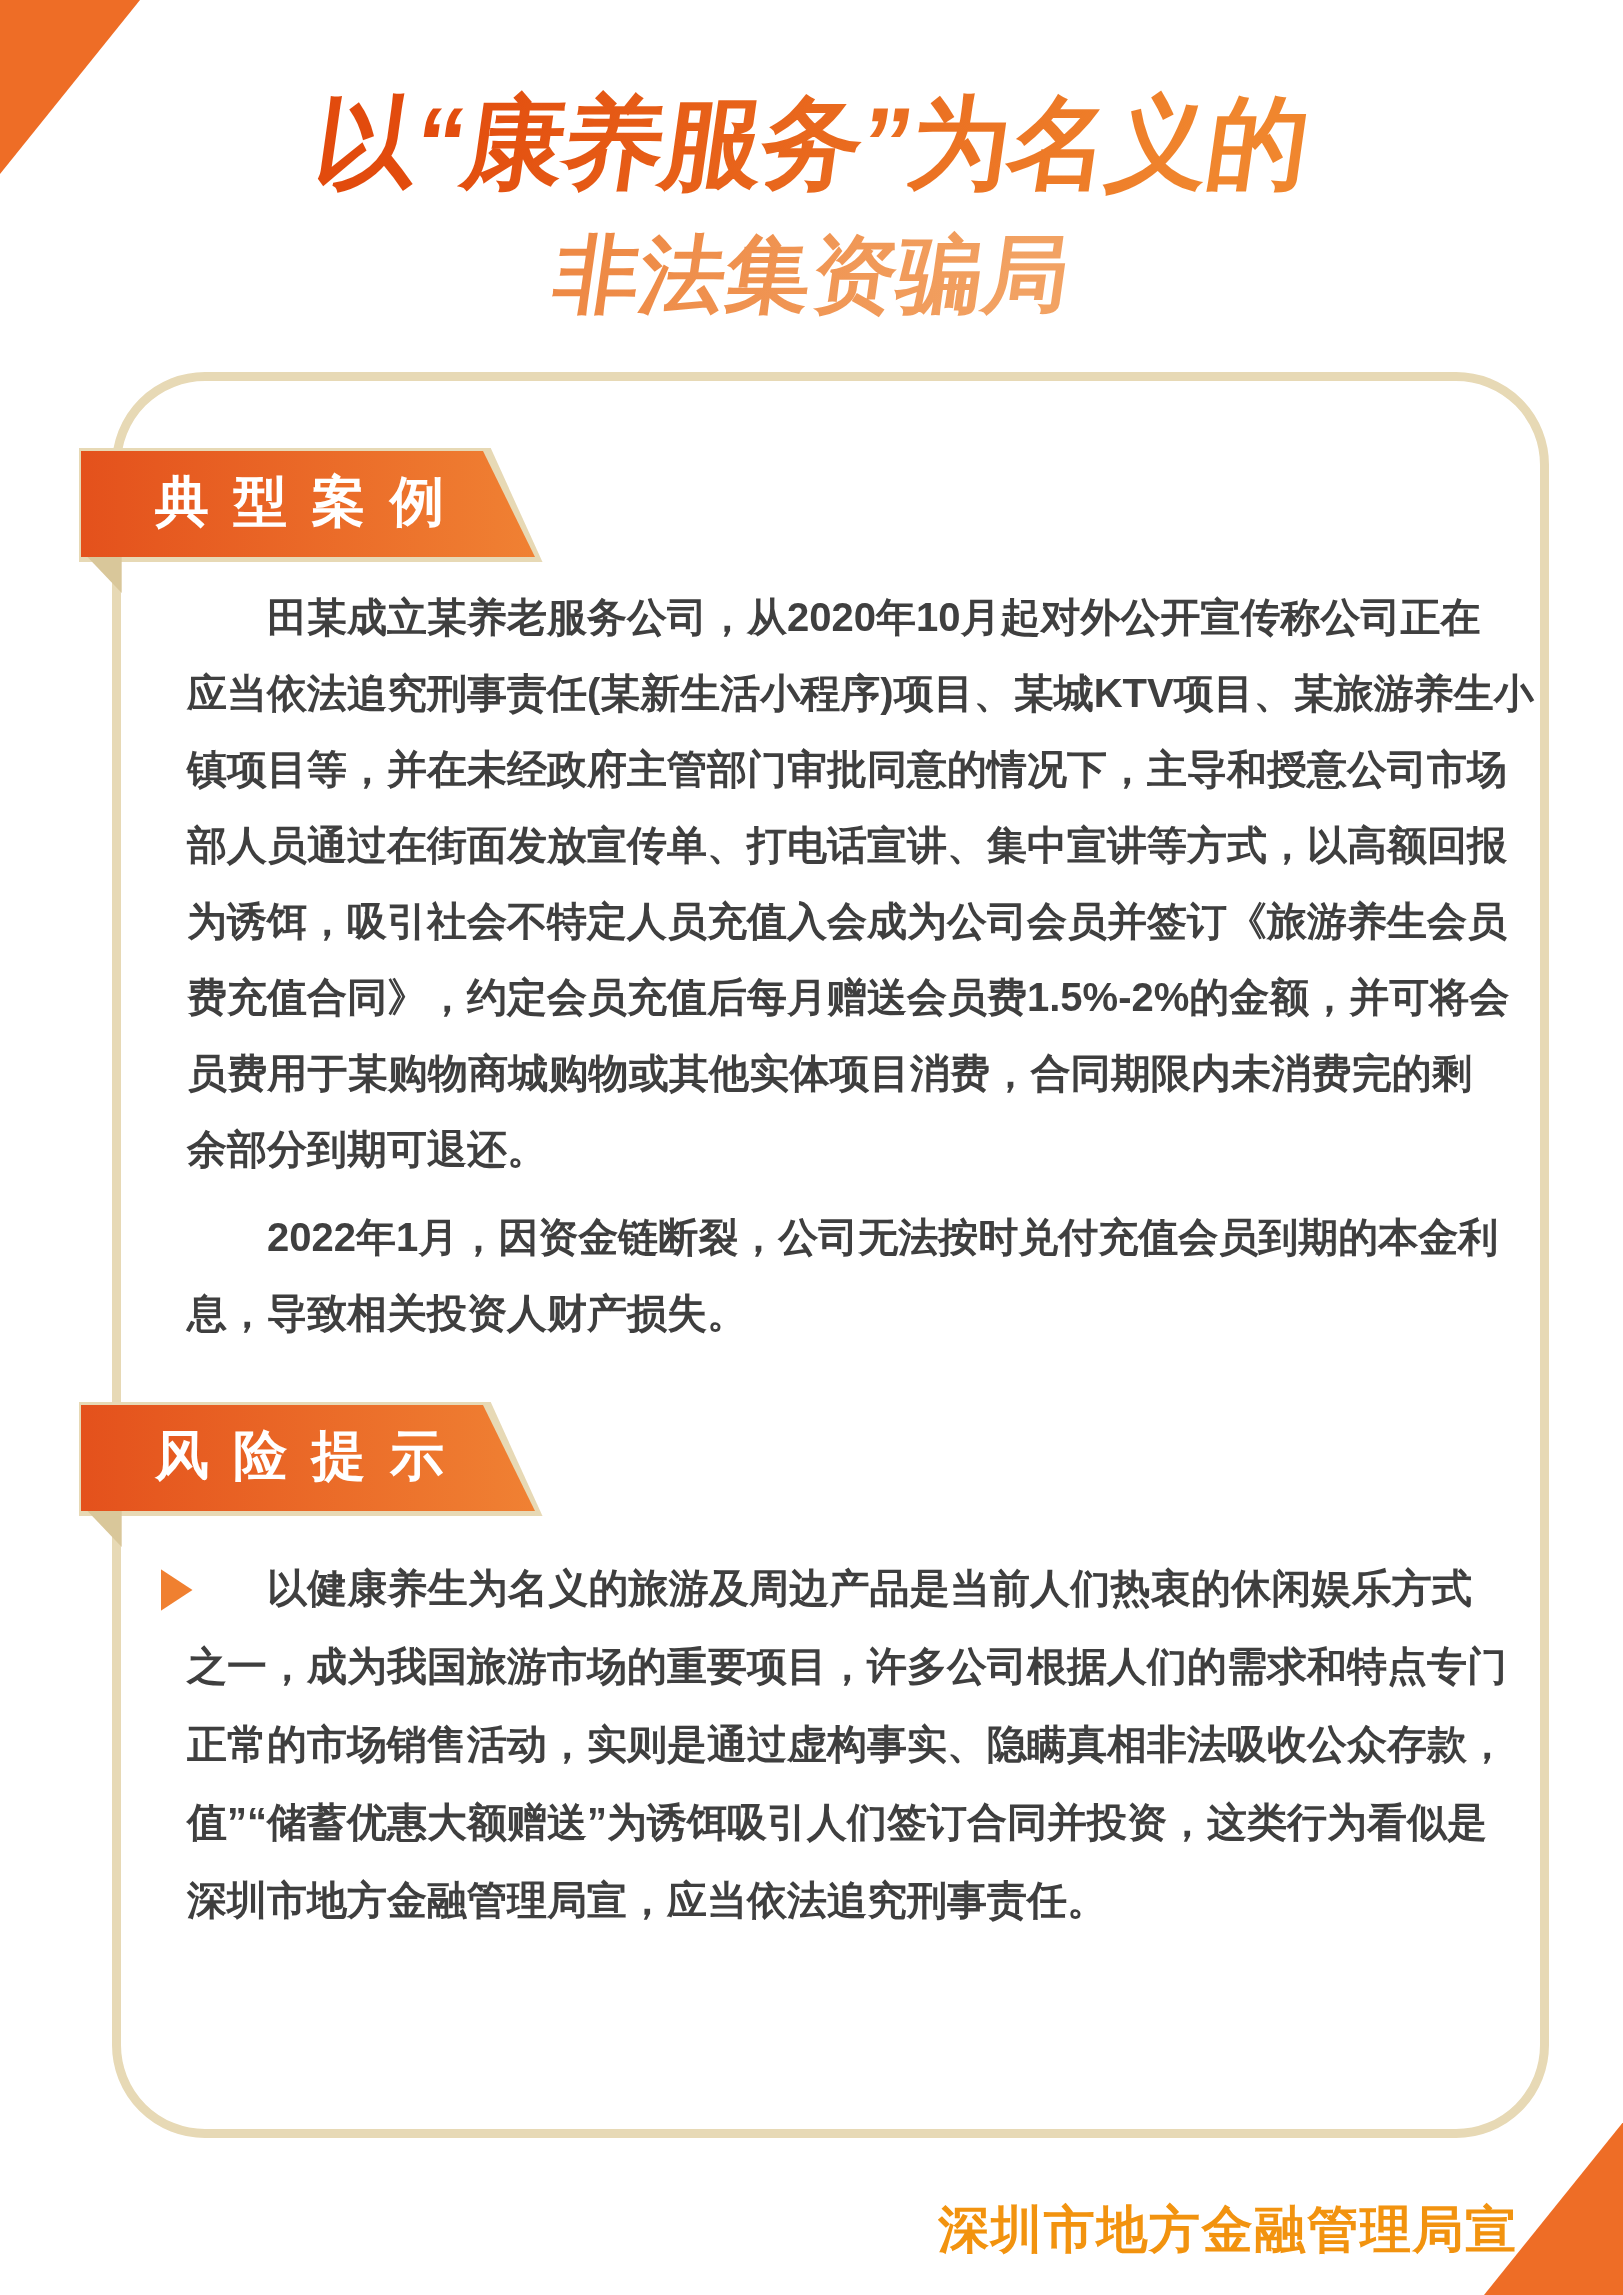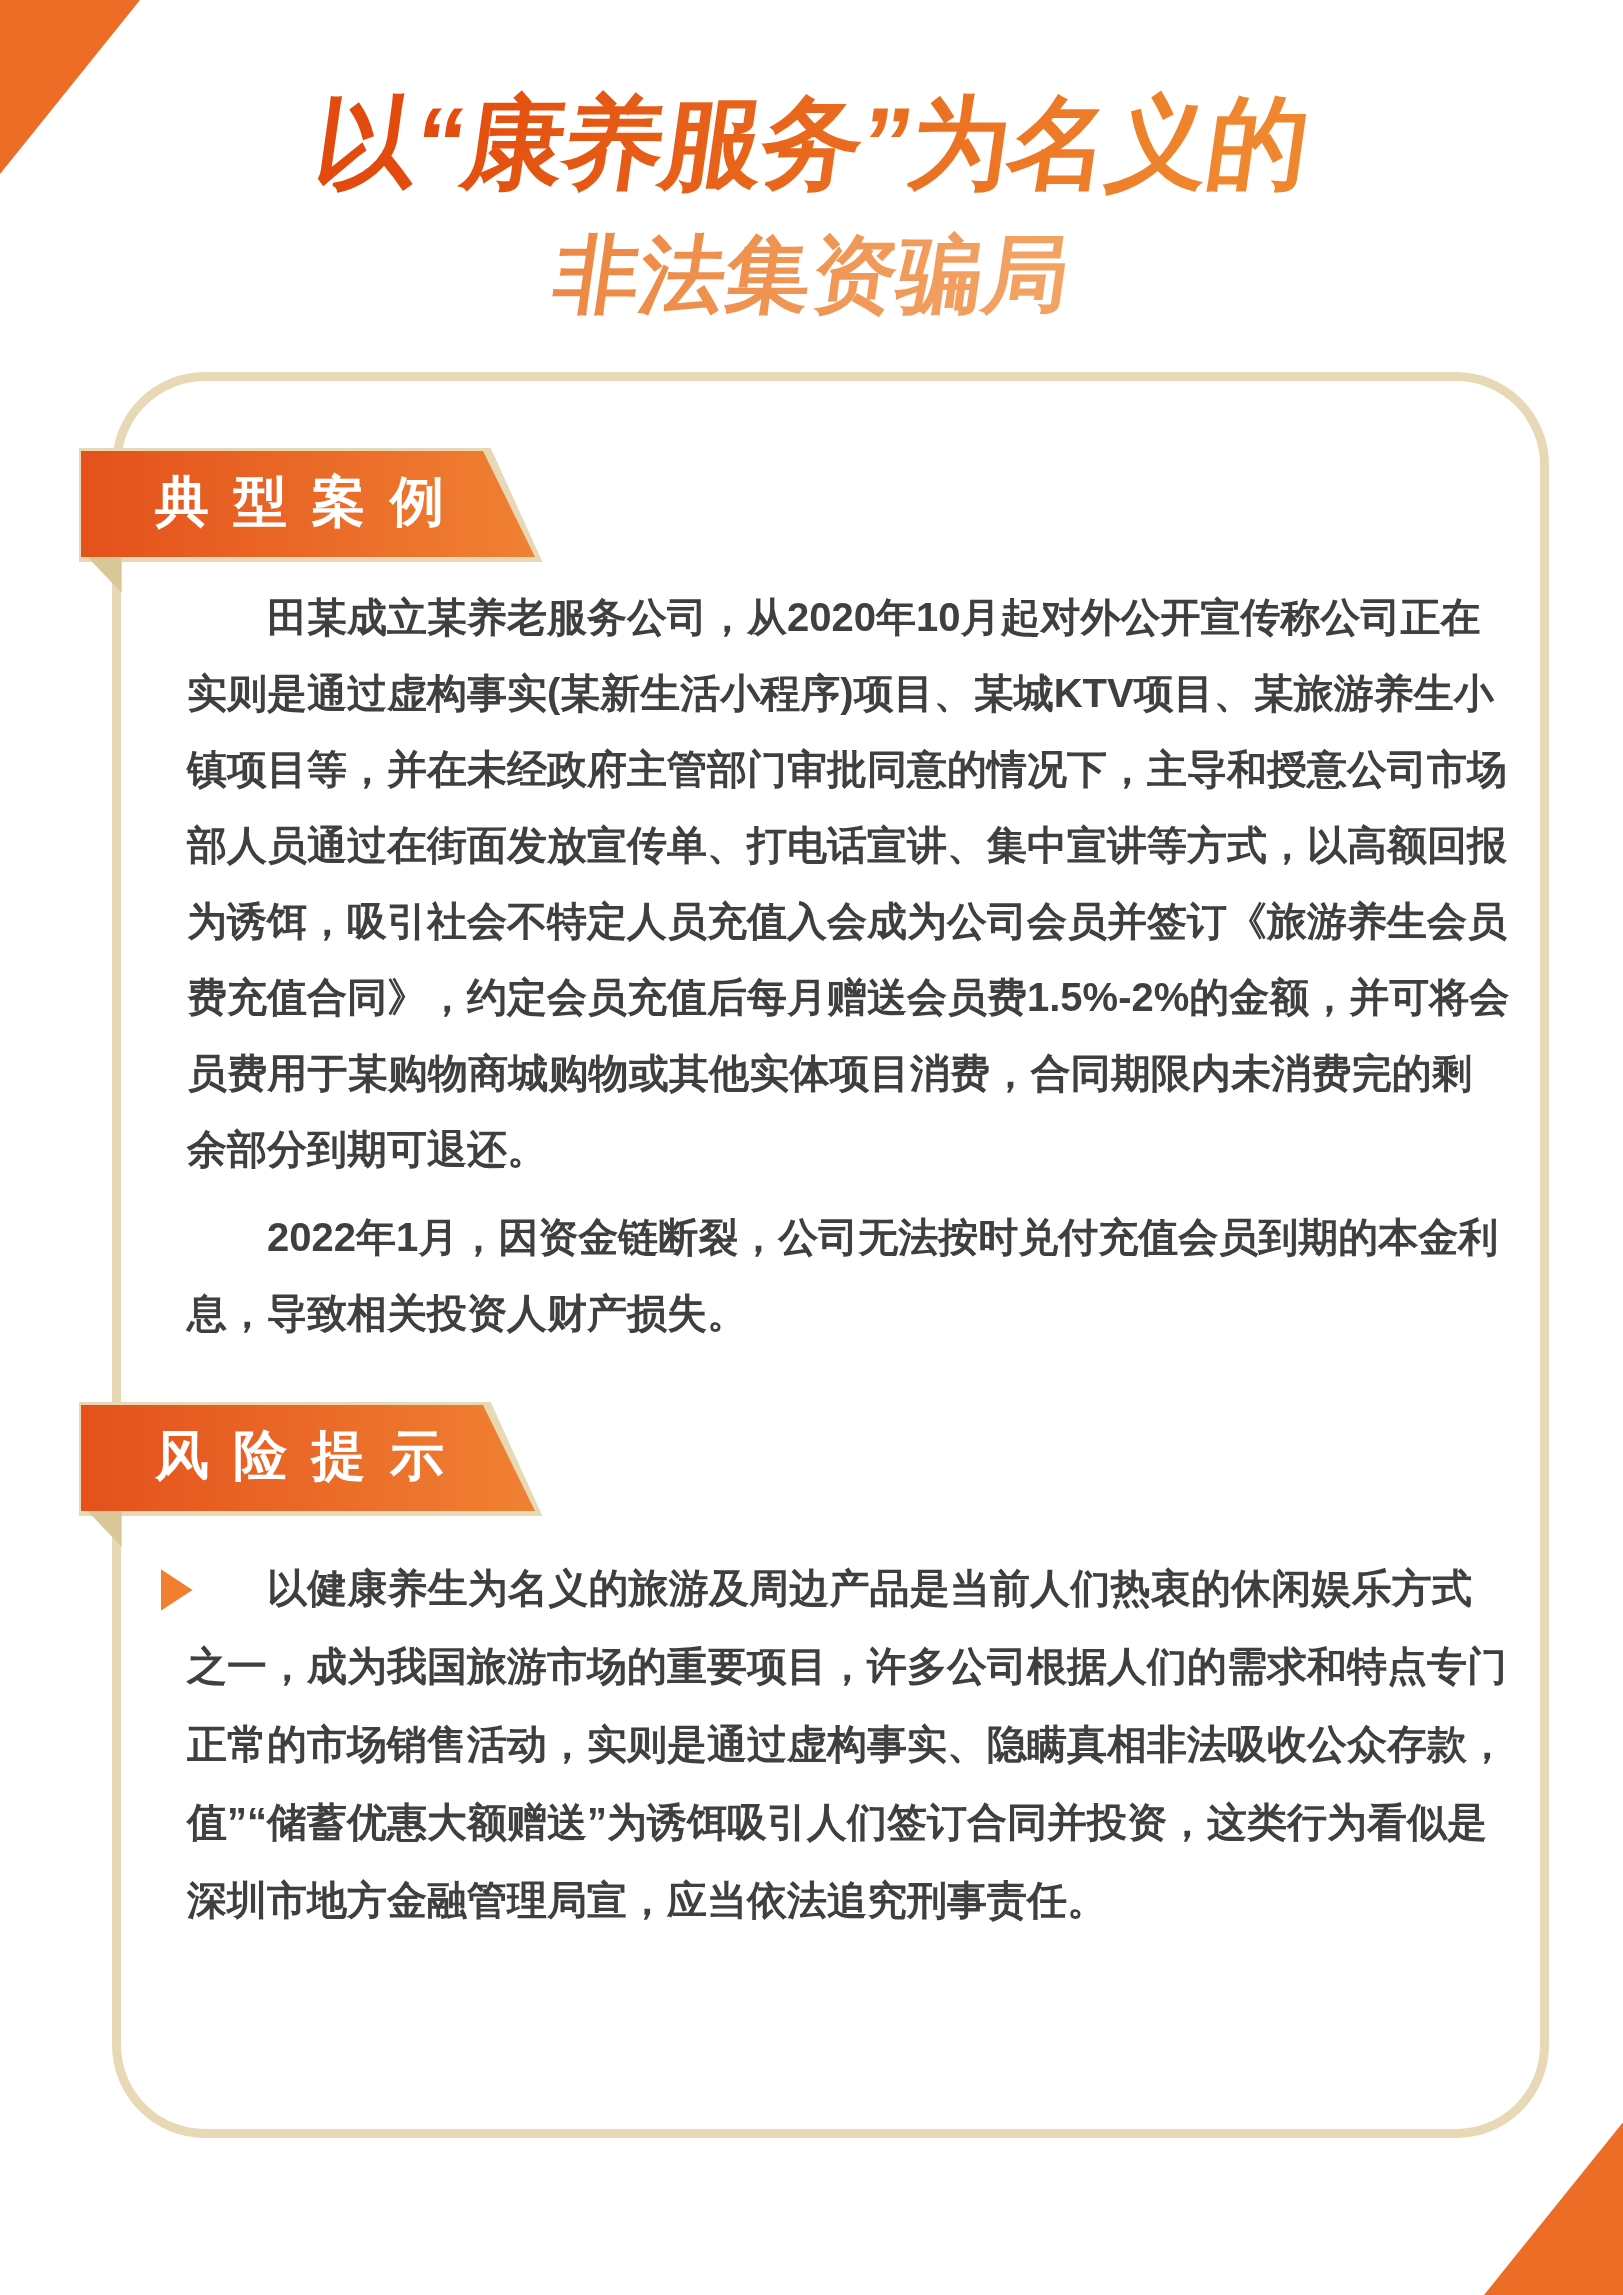--- a/index.html
+++ b/index.html
@@ -86,21 +86,21 @@
   <div class="ribbon ribbon-case">
     <div class="back"></div>
     <div class="fold"></div>
     <div class="face">
       <span>典型案例</span>
     </div>
   </div>
 
   <div class="text-block case-block">
     <div class="ln indent">田某成立某养老服务公司，从2020年10月起对外公开宣传称公司正在</div>
-    <div class="ln">实则是通过虚构事实(某新生活小程序)项目、某城KTV项目、某旅游养生小</div>
+    <div class="ln">应当依法追究刑事责任(某新生活小程序)项目、某城KTV项目、某旅游养生小</div>
     <div class="ln">镇项目等，并在未经政府主管部门审批同意的情况下，主导和授意公司市场</div>
     <div class="ln">部人员通过在街面发放宣传单、打电话宣讲、集中宣讲等方式，以高额回报</div>
     <div class="ln">为诱饵，吸引社会不特定人员充值入会成为公司会员并签订《旅游养生会员</div>
     <div class="ln">费充值合同》，约定会员充值后每月赠送会员费1.5%-2%的金额，并可将会</div>
     <div class="ln">员费用于某购物商城购物或其他实体项目消费，合同期限内未消费完的剩</div>
     <div class="ln end">余部分到期可退还。</div>
     <div class="ln indent gap">2022年1月，因资金链断裂，公司无法按时兑付充值会员到期的本金利</div>
     <div class="ln end">息，导致相关投资人财产损失。</div>
   </div>
 
@@ -114,15 +114,16 @@
 
   <div class="text-block risk-block">
     <div class="bullet"></div>
     <div class="ln indent">以健康养生为名义的旅游及周边产品是当前人们热衷的休闲娱乐方式</div>
     <div class="ln">之一，成为我国旅游市场的重要项目，许多公司根据人们的需求和特点专门</div>
     <div class="ln">正常的市场销售活动，实则是通过虚构事实、隐瞒真相非法吸收公众存款，</div>
     <div class="ln">值”“储蓄优惠大额赠送”为诱饵吸引人们签订合同并投资，这类行为看似是</div>
     <div class="ln end">深圳市地方金融管理局宣，应当依法追究刑事责任。</div>
   </div>
 
+  <div class="footer">深圳市地方金融管理局宣</div>
 
 </div>
 
 
 </body></html>

